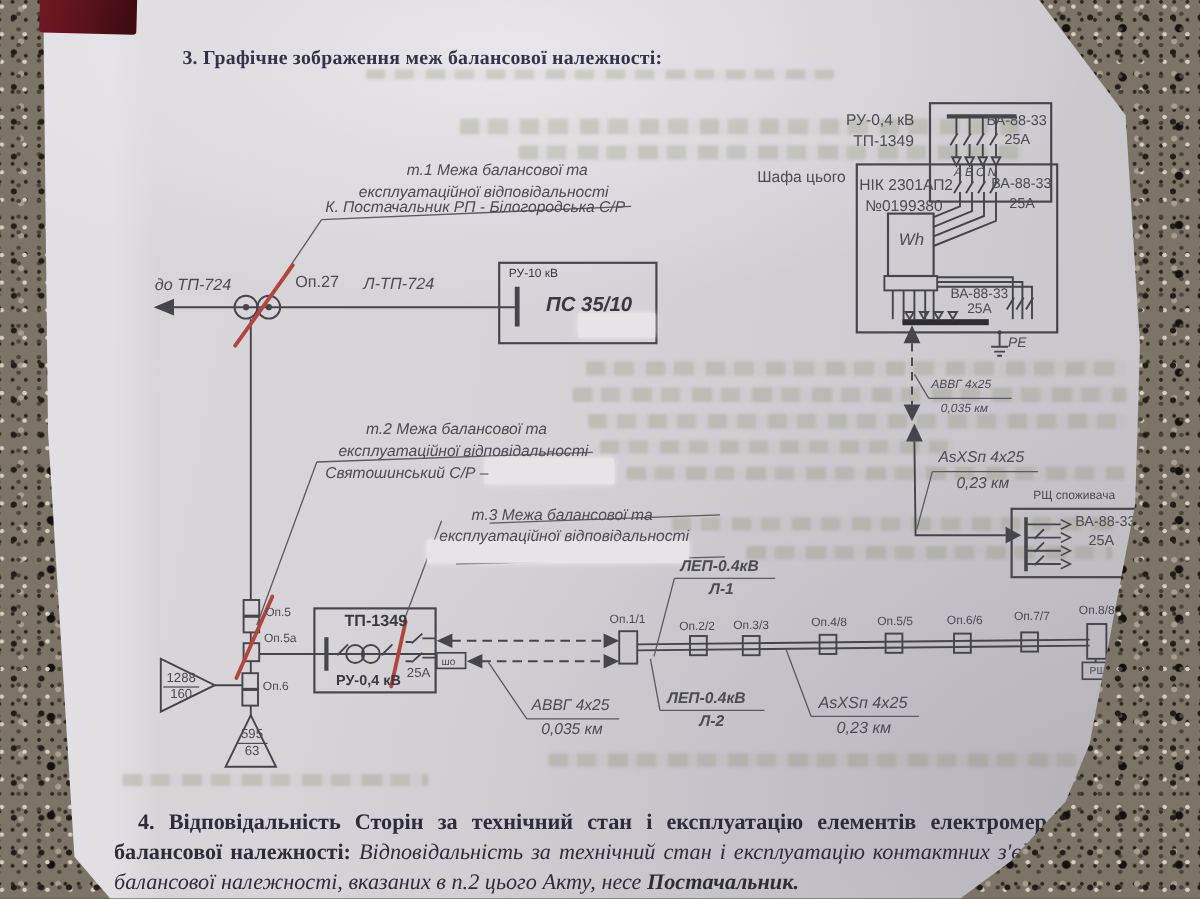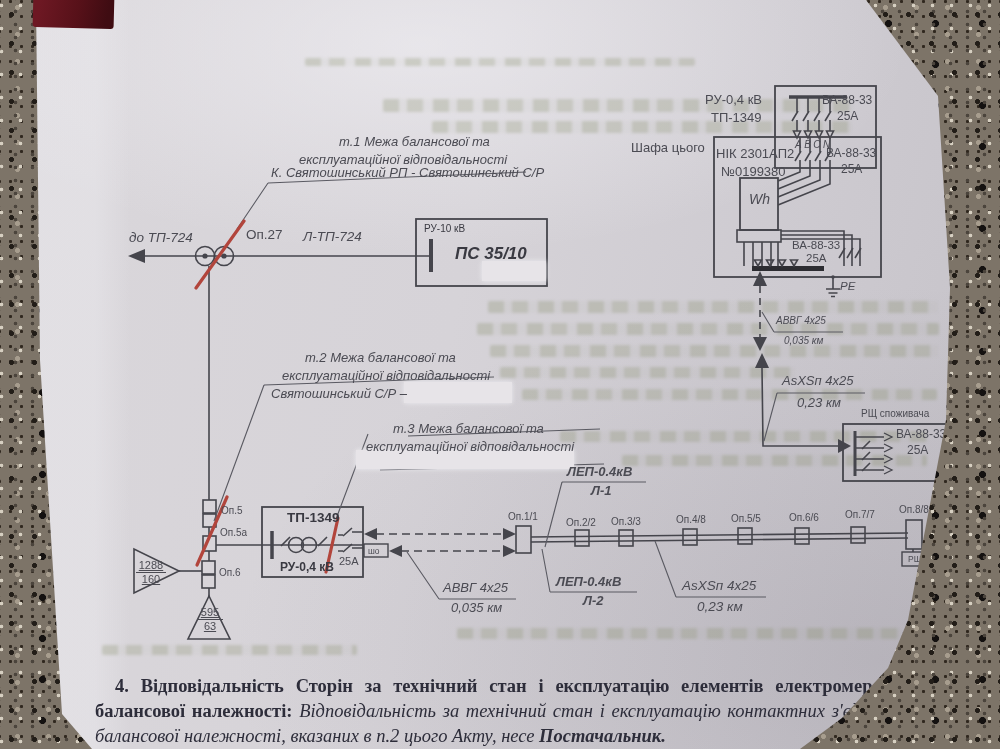--- a/index.html
+++ b/index.html
@@ -27,21 +27,21 @@
       linear-gradient(100deg,#dad7db 0%,#d6d3d8 45%,#cdcad0 75%,#c5c2c8 100%);
     filter:drop-shadow(3px 5px 9px rgba(0,0,0,.45));}
   .lbl{position:absolute;color:#4b4b53;font-size:13px;line-height:1.05;white-space:nowrap;}
   .it{font-style:italic}.b{font-weight:bold}.ink2{color:#393941}
   .s85{font-size:8.5px}.s11{font-size:11px}.s115{font-size:11.5px}
   .s12{font-size:12px}.s125{font-size:10px}.s135{font-size:13.5px}.s17{font-size:17px}
   .title{position:absolute;font-family:"Liberation Serif","DejaVu Serif",serif;font-weight:bold;
     color:#32324a;font-size:16.5px;letter-spacing:.2px;white-space:nowrap;}
   .frac{position:absolute;text-align:center;font-size:11px;color:#4b4b53;line-height:1.15;}
   .frac .num{display:block;border-bottom:1.2px solid #4b4b53;padding:0 2px;}
-  .frac span{display:block;text-decoration:underline;}
+  .frac span{display:block;}
   .ghost{position:absolute;height:12px;border-radius:2px;filter:blur(1.4px);opacity:.5;
     background:repeating-linear-gradient(90deg, rgba(128,136,98,.55) 0 16px, rgba(128,136,98,.1) 16px 24px,
       rgba(128,136,98,.5) 24px 40px, rgba(128,136,98,.08) 40px 50px);}
   .wout{position:absolute;background:#e7e4e8;box-shadow:0 0 5px rgba(240,240,244,.9);}
   .sec4{position:absolute;left:95px;top:655px;width:887px;font-family:"Liberation Serif","DejaVu Serif",serif;
     font-size:18.5px;line-height:25px;color:#2d2d3a;text-align:justify;text-indent:20px;}
   .sec4 .ital{font-style:italic;}
   svg{position:absolute;left:0;top:0;}
 </style>
 </head>
@@ -191,24 +191,25 @@
           <path d="M227,497 L197,565"></path>
           <path d="M338,518 L326,572"></path>
         </g>
       </g>
     </svg>
 
     <div class="wout" style="left:404px;top:382px;width:108px;height:21px"></div>
     <div class="wout" style="left:356px;top:450px;width:218px;height:19px"></div>
     <div class="wout" style="left:482px;top:261px;width:64px;height:20px"></div>
 
+    <div class="title" style="left:152px;top:38px">3. Графічне зображення меж балансової належності:</div>
 
     <div class="lbl it" style="left:339px;top:135px">т.1 Межа балансової та</div>
     <div class="lbl it" style="left:299px;top:153px">експлуатаційної відповідальності</div>
-    <div class="lbl it" style="left:271px;top:166px">К. Святошинський РП - Святошинський С/Р</div>
+    <div class="lbl it" style="left:271px;top:166px">К. Постачальник РП - Білогородська С/Р</div>
     <div class="lbl it" style="left:305px;top:351px">т.2 Межа балансової та</div>
     <div class="lbl it" style="left:282px;top:369px">експлуатаційної відповідальності</div>
     <div class="lbl it" style="left:271px;top:387px">Святошинський С/Р –</div>
     <div class="lbl it" style="left:393px;top:422px">т.3 Межа балансової та</div>
     <div class="lbl it" style="left:366px;top:440px">експлуатаційної відповідальності</div>
 
     <div class="lbl it s135" style="left:129px;top:231px">до ТП-724</div>
     <div class="lbl s135" style="left:246px;top:228px">Оп.27</div>
     <div class="lbl it s135" style="left:303px;top:230px">Л-ТП-724</div>
     <div class="lbl s125 ink2" style="left:424px;top:224px">РУ-10 кВ</div>

